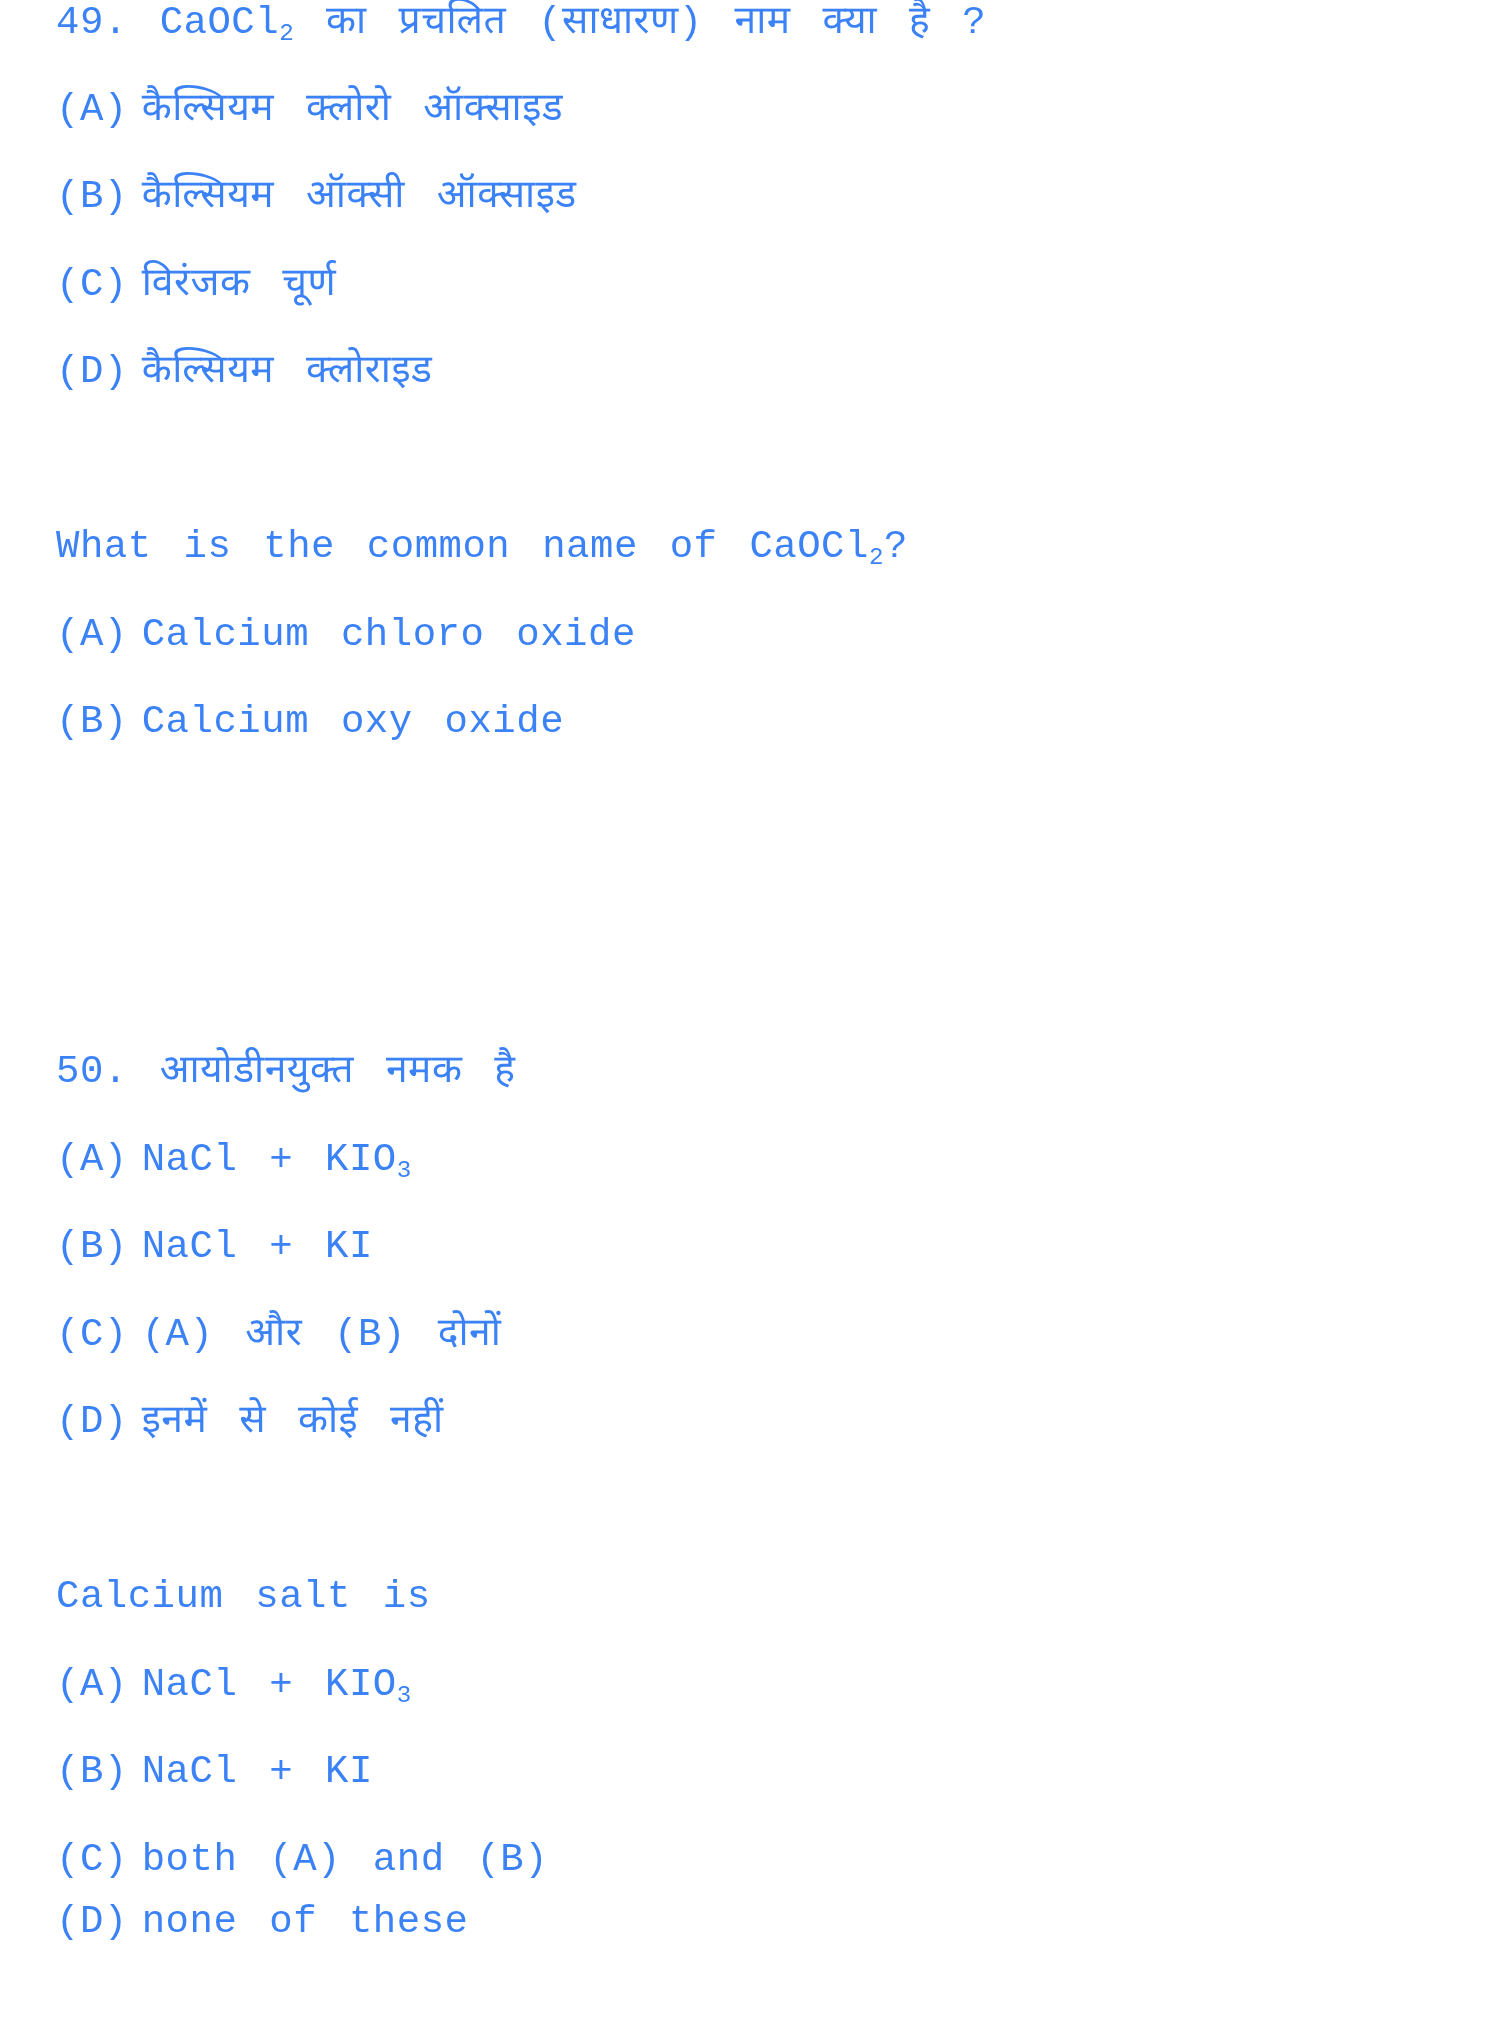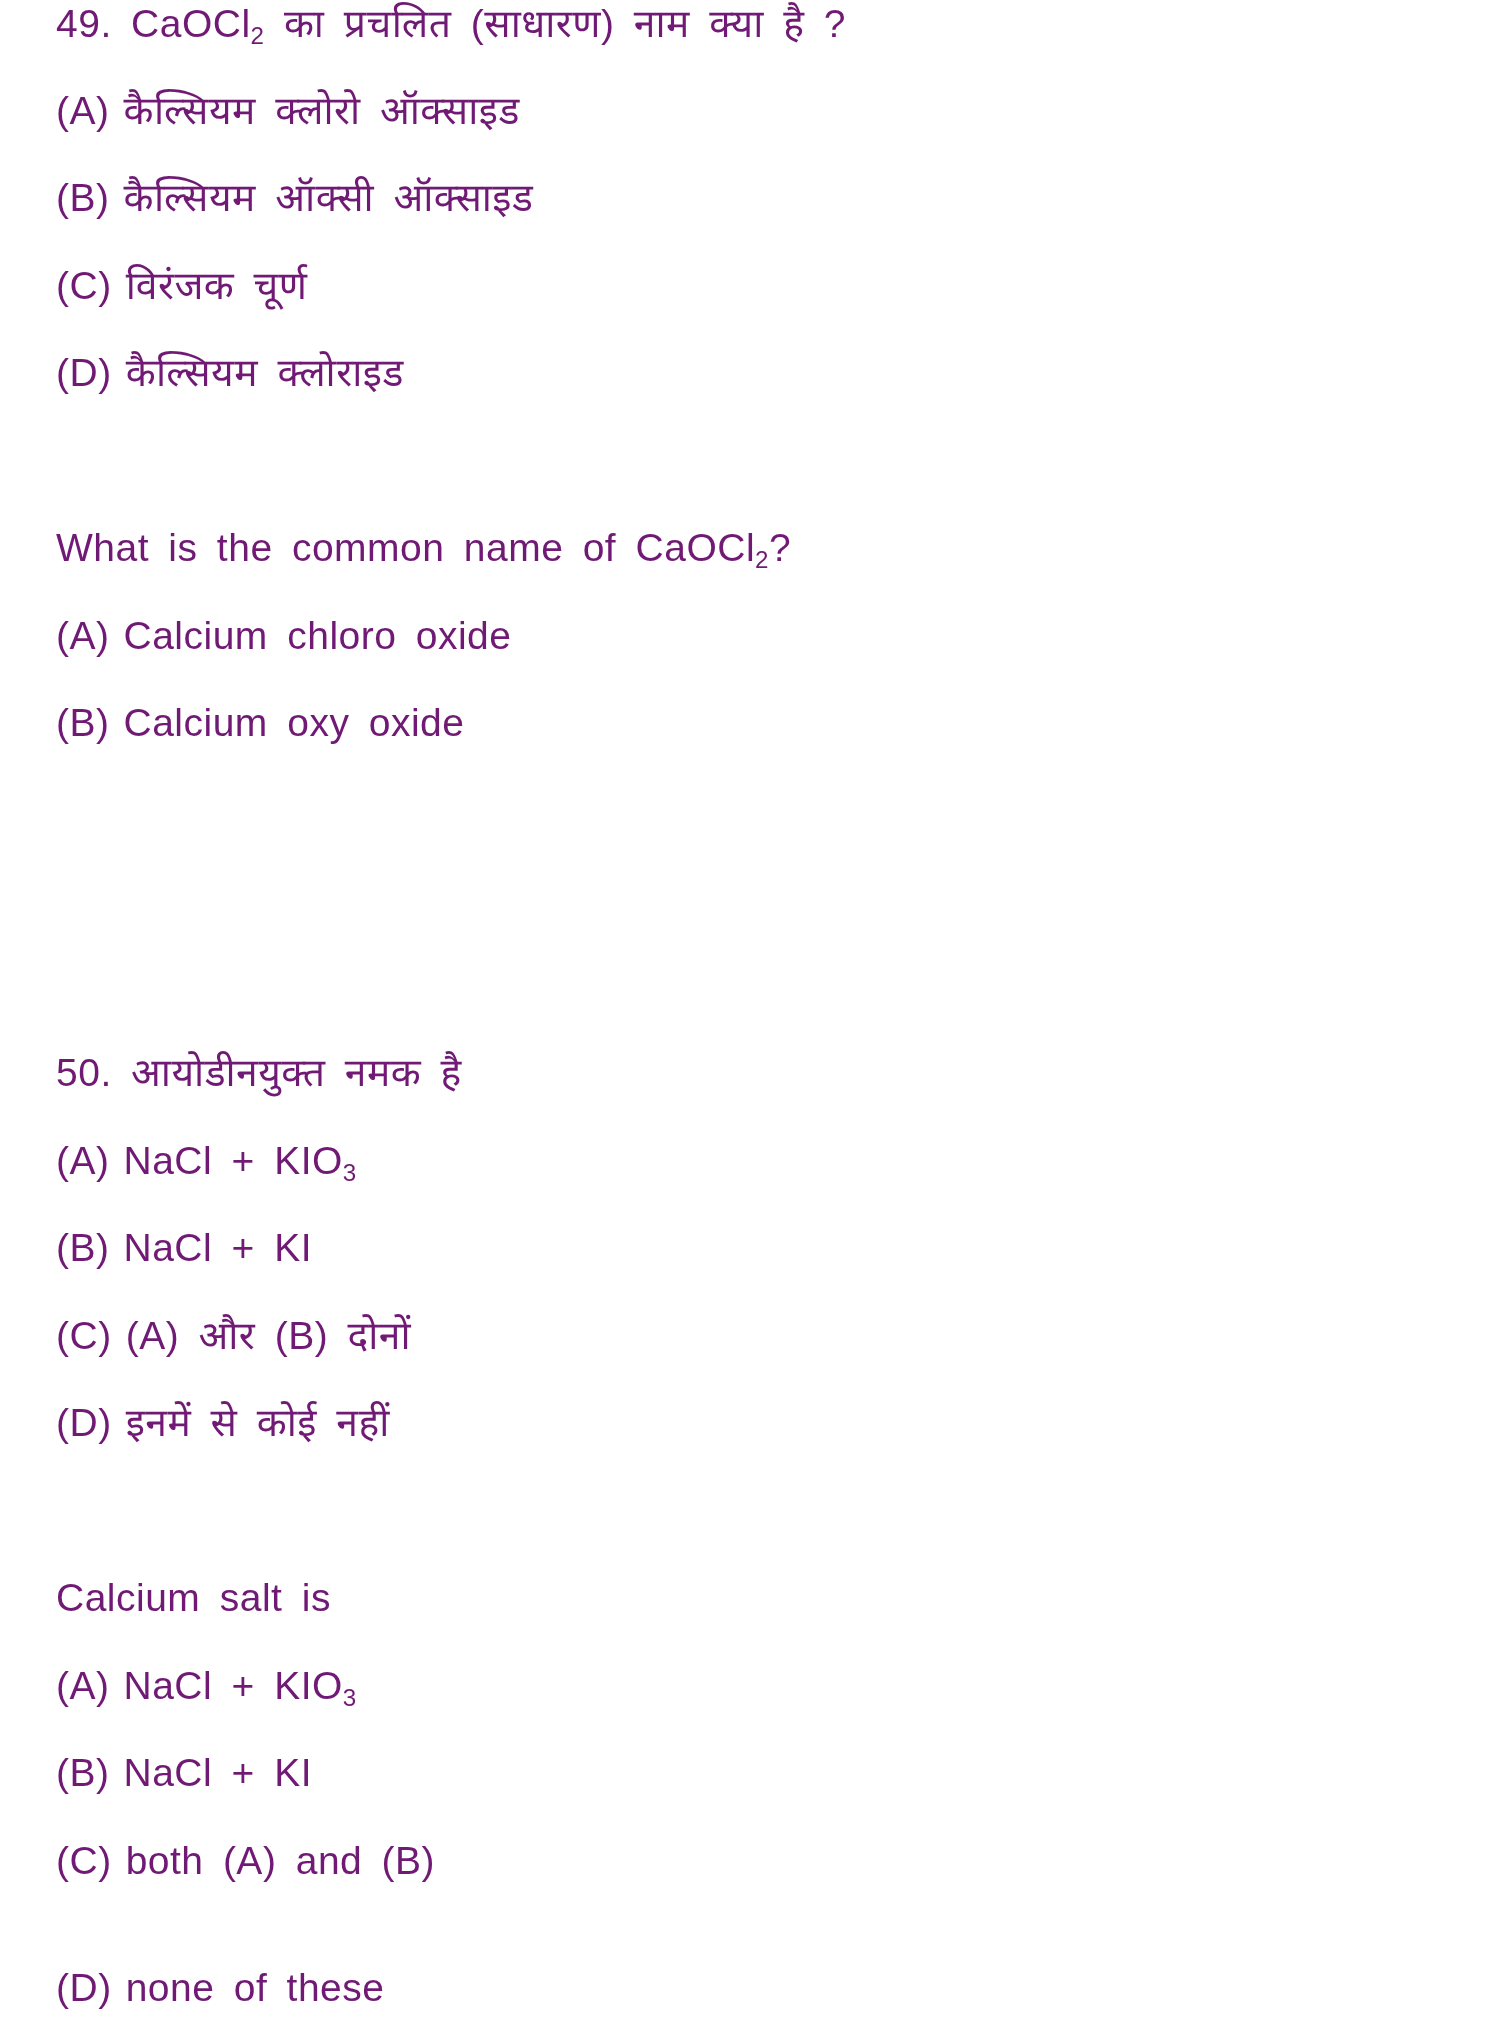--- a/index.html
+++ b/index.html
@@ -1,21 +1,21 @@
 <!DOCTYPE html>
 <html><head>
   <meta charset="utf-8">
   <style>
     html, body { margin: 0; padding: 0; background: #ffffff; }
     body { width: 1505px; height: 2034px; position: relative; overflow: hidden; }
     .page { position: absolute; left: 0; top: 0; width: 1505px; height: 2034px; background: #fff; }
     .line {
       position: absolute; left: 56px;
-      font-family: Liberation Sans, sans-serif;
-      font-size: 39px; color: #701a75; white-space: pre; letter-spacing: 0.5px;
+      font-family: Liberation Mono, monospace;
+      font-size: 39px; color: #3b82f6; white-space: pre; letter-spacing: 0.5px;
       word-spacing: 8px; line-height: 1;
     }
     .line .lbl { margin-right: 14px; }
     sub { font-size: 0.62em; vertical-align: -0.28em; line-height: 0; }
   </style>
 </head>
 <body>
 
 <div class="page">
 
@@ -36,15 +36,15 @@
   <div class="line" style="top:1141px"><span class="lbl">(A)</span><span>NaCl + KIO</span><sub>3</sub></div>
   <div class="line" style="top:1228px"><span class="lbl">(B)</span><span>NaCl + KI</span></div>
   <div class="line" style="top:1316px"><span class="lbl">(C)</span><span>(A) और (B) दोनों</span></div>
   <div class="line" style="top:1403px"><span class="lbl">(D)</span><span>इनमें से कोई नहीं</span></div>
 
   <div class="line" style="top:1578px"><span>Calcium salt is</span></div>
 
   <div class="line" style="top:1666px"><span class="lbl">(A)</span><span>NaCl + KIO</span><sub>3</sub></div>
   <div class="line" style="top:1753px"><span class="lbl">(B)</span><span>NaCl + KI</span></div>
   <div class="line" style="top:1841px"><span class="lbl">(C)</span><span>both (A) and (B)</span></div>
-  <div class="line" style="top:1968px"><span class="lbl">(D)</span><span>none of these</span></div>
+  <div class="line" style="top:1903px"><span class="lbl">(D)</span><span>none of these</span></div>
 
 </div>
 
 </body></html>

